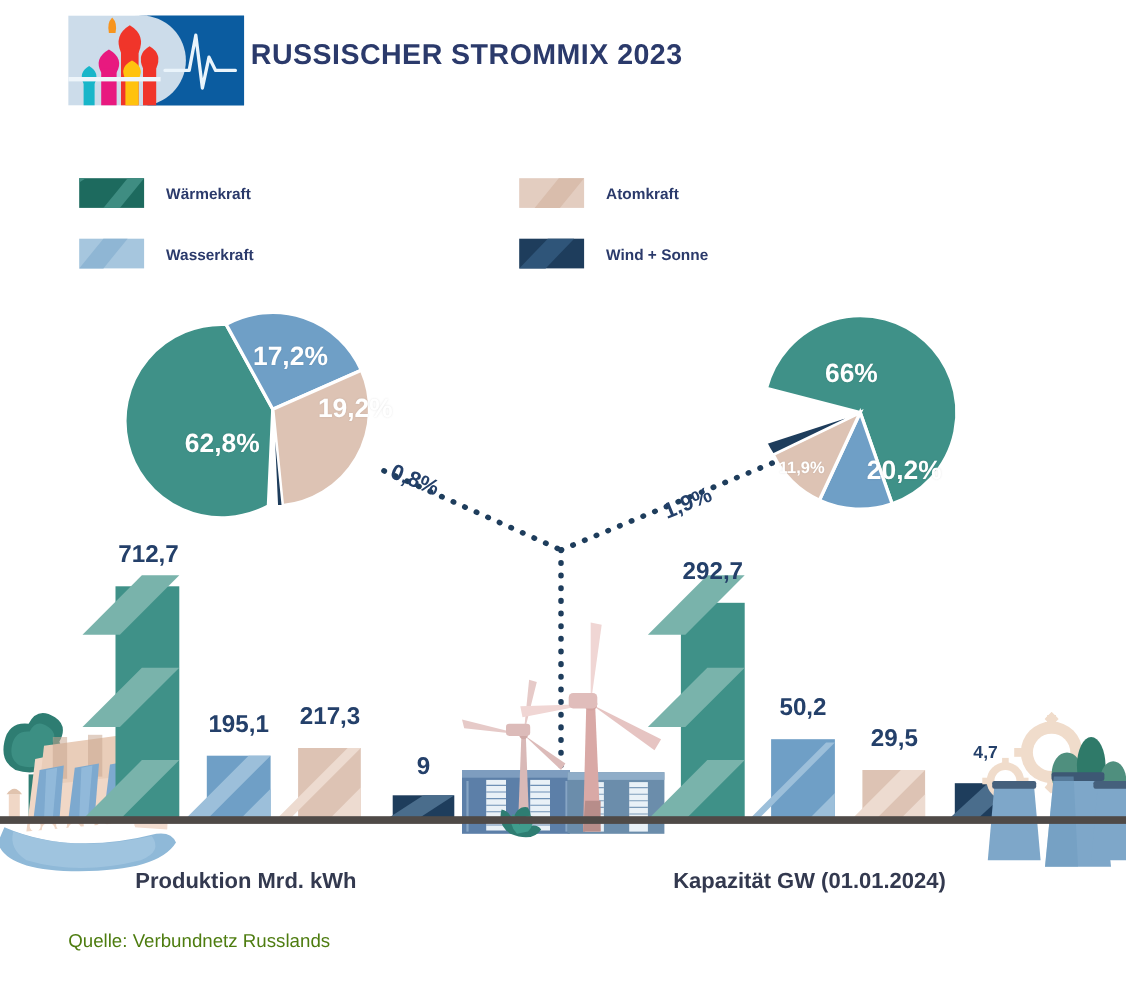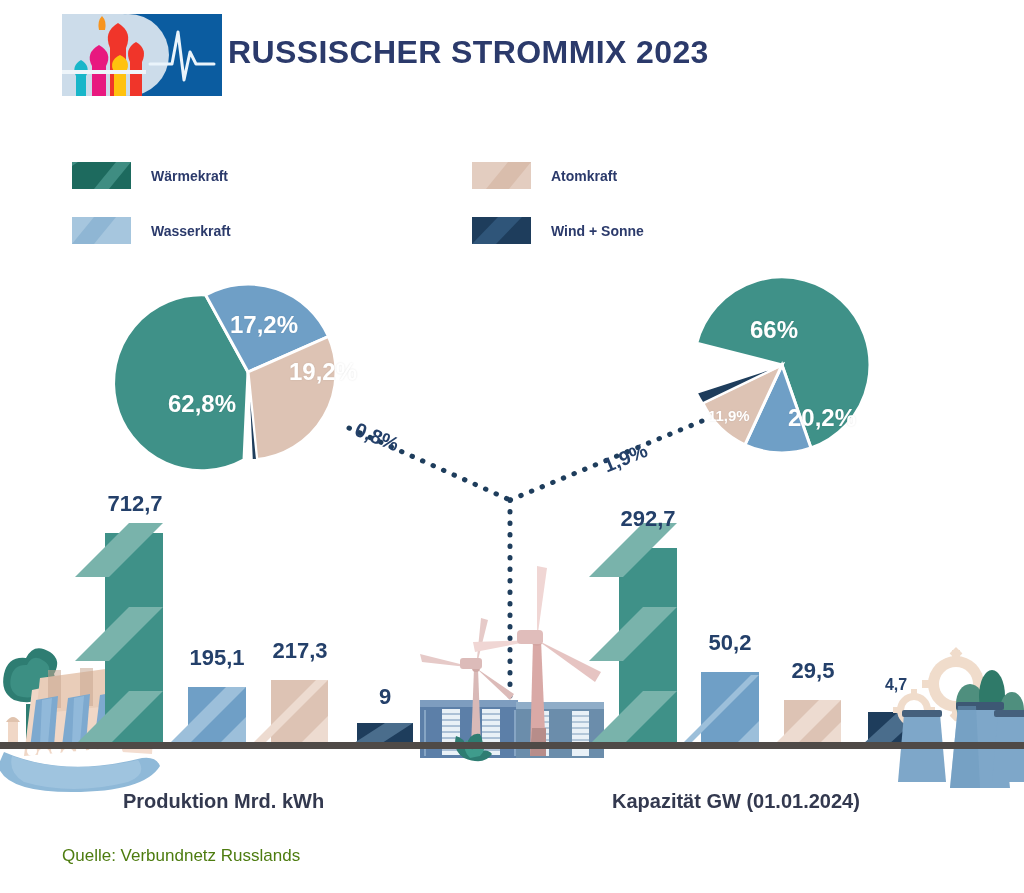--- a/index.html
+++ b/index.html
@@ -17,21 +17,21 @@
   #stage { position: absolute; inset: 0; }
 
   
   .logo-box {
     position: absolute; left: 62px; top: 14px;
     width: 160px; height: 82px;
     overflow: hidden;
   }
   .title {
     position: absolute; left: 228px; top: 34px;
-    font-size: 32px; font-weight: 700;
+    font-size: 26px; font-weight: 700;
     letter-spacing: 0.4px;
     color: #2b3a6b;
     white-space: nowrap;
   }
 
   
   .legend { position: absolute; left: 72px; top: 148px; width: 700px; }
   .legend-row { display: flex; height: 55px; }
   .legend-item { display: flex; align-items: center; }
   .legend-item.col1 { width: 400px; }
@@ -169,21 +169,21 @@
         <path d="M0 0 L 80.5 -35.5 A88 88 0 0 1 8.8 87.6 Z" fill="#ddc3b4" stroke="#ffffff" stroke-width="3"></path>
 
         <path d="M0 0 L 8.8 87.6 A88 88 0 0 1 4.0 87.9 Z" fill="#1e3d5c" stroke="#ffffff" stroke-width="1.6"></path>
       </g>
     </svg>
     <span class="pie-label" style="left:16px; top:114px;">62,8%</span>
     <span class="pie-label" style="left:78px; top:35px;">17,2%</span>
     <span class="pie-label" style="left:112px; top:82px;margin-left:25px;">19,2%</span>
   </div>
 
-  <div class="pie-wrap" style="left:688px; top:276px; width:200px; height:180px;text-align:center;">
+  <div class="pie-wrap" style="left:688px; top:286px; width:200px; height:180px;text-align:center;">
     <svg width="200" height="180" viewBox="0 0 200 180">
       <g transform="translate(94,89)">
 
         <path d="M0 0 L -85.3 -21.9 A88 88 0 1 1 29.0 83.0 Z" fill="#3f9188" stroke="#ffffff" stroke-width="3"></path>
 
         <path d="M0 0 L 29.0 83.0 A88 88 0 0 1 -37.1 79.8 Z" fill="#6f9fc6" stroke="#ffffff" stroke-width="3"></path>
 
         <path d="M0 0 L -37.1 79.8 A88 88 0 0 1 -79.2 38.2 Z" fill="#ddc3b4" stroke="#ffffff" stroke-width="3"></path>
 
         <path d="M0 0 L -79.2 38.2 A88 88 0 0 1 -85.3 27.7 Z" fill="#1e3d5c" stroke="#ffffff" stroke-width="2"></path>

